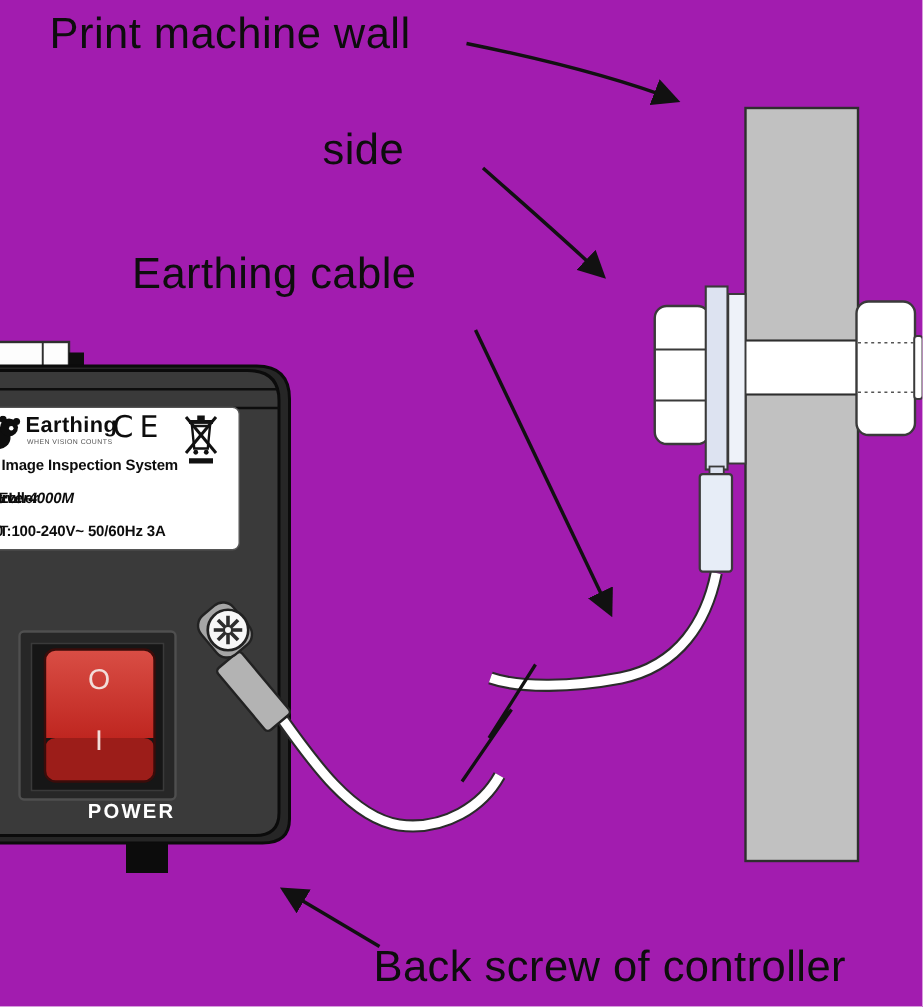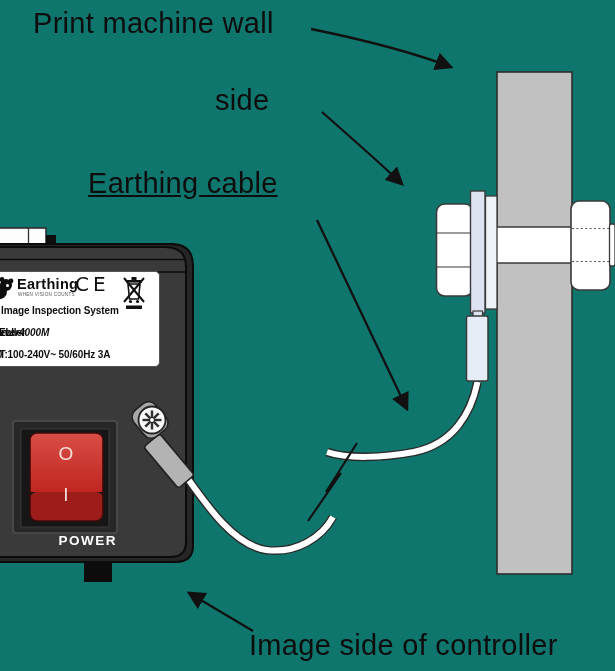--- a/index.html
+++ b/index.html
@@ -1,18 +1,18 @@
 <!DOCTYPE html>
 <html><head>
 <meta charset="utf-8">
 <style>
   html,body { margin:0; padding:0; background:#fff; }
   #stage {
     position:relative; width:615px; height:671px; overflow:hidden;
-    background:#0f766e; font-family:"Liberation Sans","DejaVu Sans",sans-serif;
+    background:#a21caf; font-family:"Liberation Sans","DejaVu Sans",sans-serif;
   }
   #stage svg.canvas { position:absolute; left:0; top:0; }
   .ann { position:absolute; font-size:29px; letter-spacing:0.3px; color:#0d0d0d; white-space:nowrap; }
   .lblbox {
     position:absolute; left:-28px; top:271px; width:188px; height:96px;
     background:#fff; border:1.5px solid #555; border-radius:5px; box-sizing:border-box;
   }
   .lblbox * { position:absolute; white-space:nowrap; }
   .brand { left:44px; top:4px; font-size:14.5px; font-weight:bold; color:#0d0d0d; letter-spacing:0.3px; }
   .tagline { left:45px; top:20px; font-size:4.6px; color:#555; letter-spacing:0.3px; }
@@ -131,22 +131,22 @@
     <g stroke="#111" stroke-width="2.3" fill="none">
       <path d="M311,29 C360,39 412,52 451,67" marker-end="url(#ah)"></path>
       <path d="M322,112 C349,136 379,162 402,184" marker-end="url(#ah)"></path>
       <path d="M317,220 L407,409" marker-end="url(#ah)"></path>
       <path d="M253,631 L189,593" marker-end="url(#ah)"></path>
     </g>
   </svg>
 
   <div class="ann" style="left:33px; top:7px;">Print machine wall</div>
   <div class="ann" style="left:215px; top:84px;">side</div>
-  <div class="ann" style="left:88px; top:167px;text-decoration:underline;">Earthing cable</div>
-  <div class="ann" style="left:249px; top:629px;">Image side of controller</div>
+  <div class="ann" style="left:88px; top:167px;">Earthing cable</div>
+  <div class="ann" style="left:249px; top:629px;">Back screw of controller</div>
 
   <div class="lblbox">
     <svg class="icon-abs" style="left:14px; top:5px;" width="28" height="24" viewBox="0 0 28 24">
       <ellipse cx="11" cy="15" rx="9" ry="7.5" fill="#0d0d0d"></ellipse>
       <circle cx="19" cy="8" r="6" fill="#0d0d0d"></circle>
       <circle cx="15" cy="2.5" r="2.4" fill="#0d0d0d"></circle>
       <circle cx="24" cy="4" r="2.4" fill="#0d0d0d"></circle>
       <ellipse cx="4" cy="9" rx="3.4" ry="4.5" fill="#0d0d0d"></ellipse>
       <circle cx="20.5" cy="8.5" r="1.5" fill="#fff"></circle>
     </svg>

